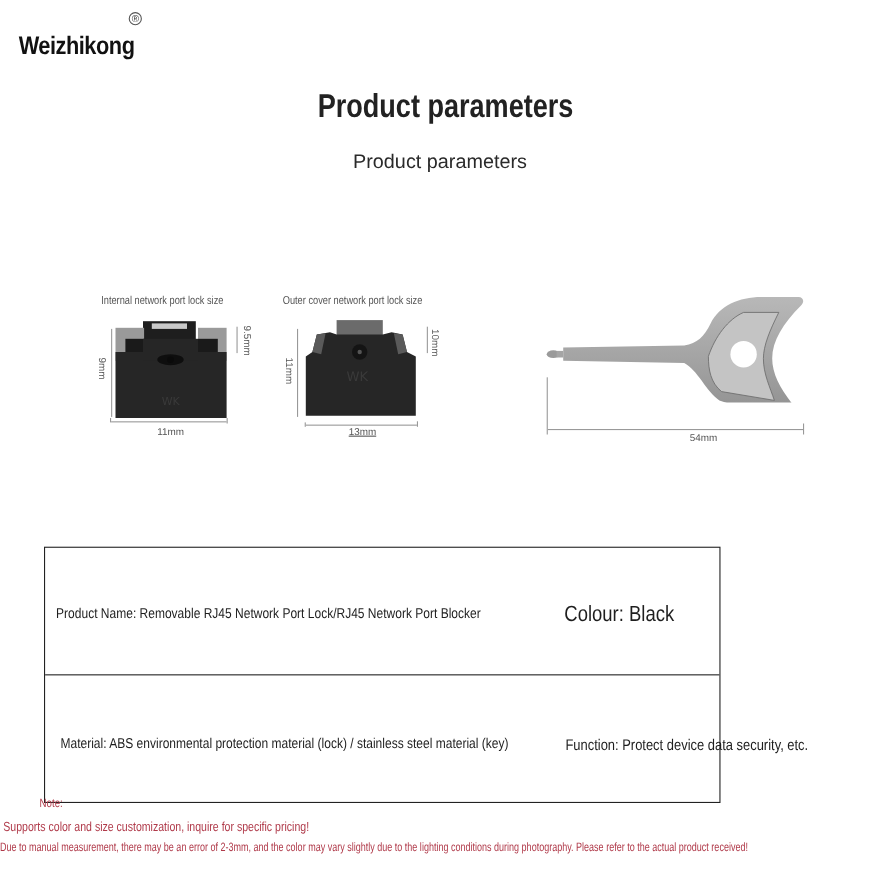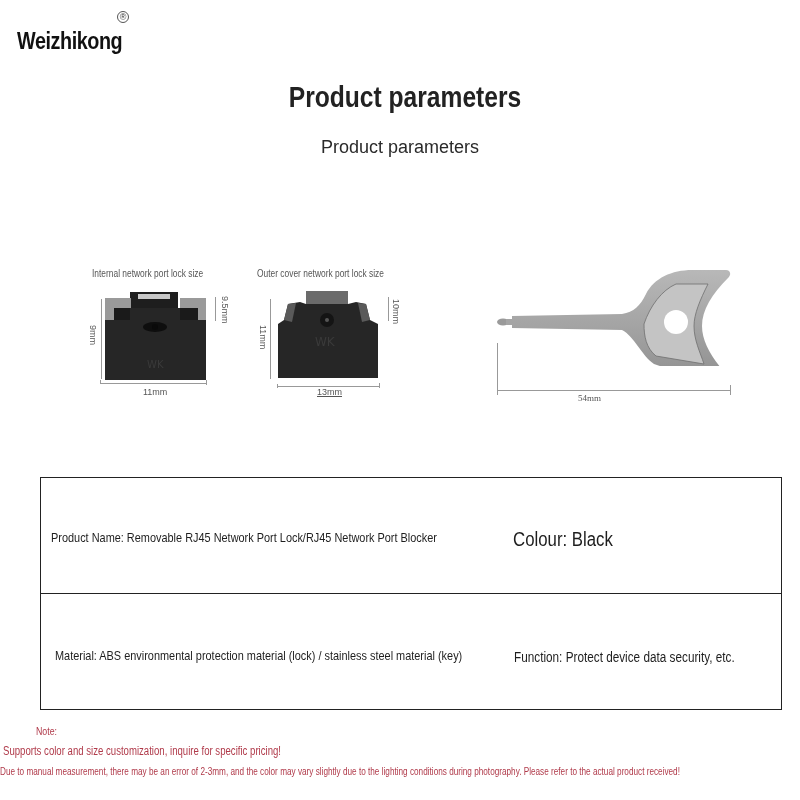--- a/index.html
+++ b/index.html
@@ -12,21 +12,21 @@
   .title { position: absolute; left: 0; width: 810px; top: 80px; text-align: center; font-size: 30px; font-weight: bold; color: #222; transform: scaleX(0.82); transform-origin: center; }
   .subtitle { position: absolute; left: 0; width: 800px; top: 137px; text-align: center; font-size: 18px; color: #2a2a2a; }
 
   .fig-label { position: absolute; font-size: 10.5px; color: #555; transform: scaleX(0.8); transform-origin: left center; white-space: nowrap; }
   .dim { position: absolute; font-size: 9px; color: #555; white-space: nowrap; }
   .dim-v { position: absolute; font-size: 9px; color: #555; white-space: nowrap; transform: rotate(90deg); transform-origin: left top; }
   .line { position: absolute; background: #999; }
 
   .product-svg { position: absolute; }
 
-  .spec-table { position: absolute; left: 40px; top: 477px; width: 742px; height: 233px; border: 1px solid #222; }
+  .spec-table { position: absolute; left: 40px; top: 497px; width: 615px; height: 233px; border: 1px solid #222; }
   .spec-row { position: absolute; left: 0; width: 100%; height: 50%; }
   .spec-row.r1 { top: 0; border-bottom: 1px solid #222; }
   .spec-row.r2 { top: 50%; text-align: right; }
   .spec-cell { position: absolute; white-space: nowrap; color: #1e1e1e; transform-origin: left center; }
   .c1 { left: 10px; top: 52px; font-size: 13px; transform: scaleX(0.84); }
   .c2 { left: 472px; top: 50px; font-size: 20px; transform: scaleX(0.84); }
   .c3 { left: 14px; top: 54px; font-size: 13px; transform: scaleX(0.84); }
   .c4 { left: 473px; top: 55px; font-size: 14px; transform: scaleX(0.84); }
 
   .note { position: absolute; color: #b03a4a; white-space: nowrap; transform-origin: left center; }
@@ -94,21 +94,21 @@
   </defs>
   <ellipse cx="9" cy="56" rx="6" ry="3.5" fill="#9a9a9a"></ellipse>
   <rect x="12" y="53" width="6" height="6" fill="#a5a5a5"></rect>
   <path d="M18 50 L128 48 C140 46 146 40 152 28 C160 12 178 4 198 4 L232 4 C236 4 238 8 234 12 C218 28 208 44 208 60 C208 76 218 92 232 108 L232 114 L232 114 C228 120 222 120 218 118 L160 98 C148 90 140 70 128 64 L18 62 Z" fill="url(#kg)"></path>
   <path d="M150 58 C156 40 168 24 182 18 L214 18 C206 34 200 48 200 60 C200 74 206 86 210 98 L162 90 C152 82 150 70 150 58 Z" fill="#c4c4c4" stroke="#6e6e6e" stroke-width="0.8"></path>
   <circle cx="182" cy="56" r="12" fill="#ffffff"></circle>
 </svg>
 <div class="line" style="left:497px; top:343px; width:1px; height:52px;"></div>
 <div class="line" style="left:498px; top:390px; width:232px; height:1px;"></div>
 <div class="line" style="left:730px; top:385px; width:1px; height:10px;"></div>
-<div class="dim" style="left:578px; top:393px;font-family:Liberation Serif, serif;">54mm</div>
+<div class="dim" style="left:627px; top:393px;">54mm</div>
 
 <div class="spec-table">
   <div class="spec-row r1">
     <div class="spec-cell c1">Product Name: Removable RJ45 Network Port Lock/RJ45 Network Port Blocker</div>
     <div class="spec-cell c2">Colour: Black</div>
   </div>
   <div class="spec-row r2">
     <div class="spec-cell c3">Material: ABS environmental protection material (lock) / stainless steel material (key)</div>
     <div class="spec-cell c4">Function: Protect device data security, etc.</div>
   </div>

